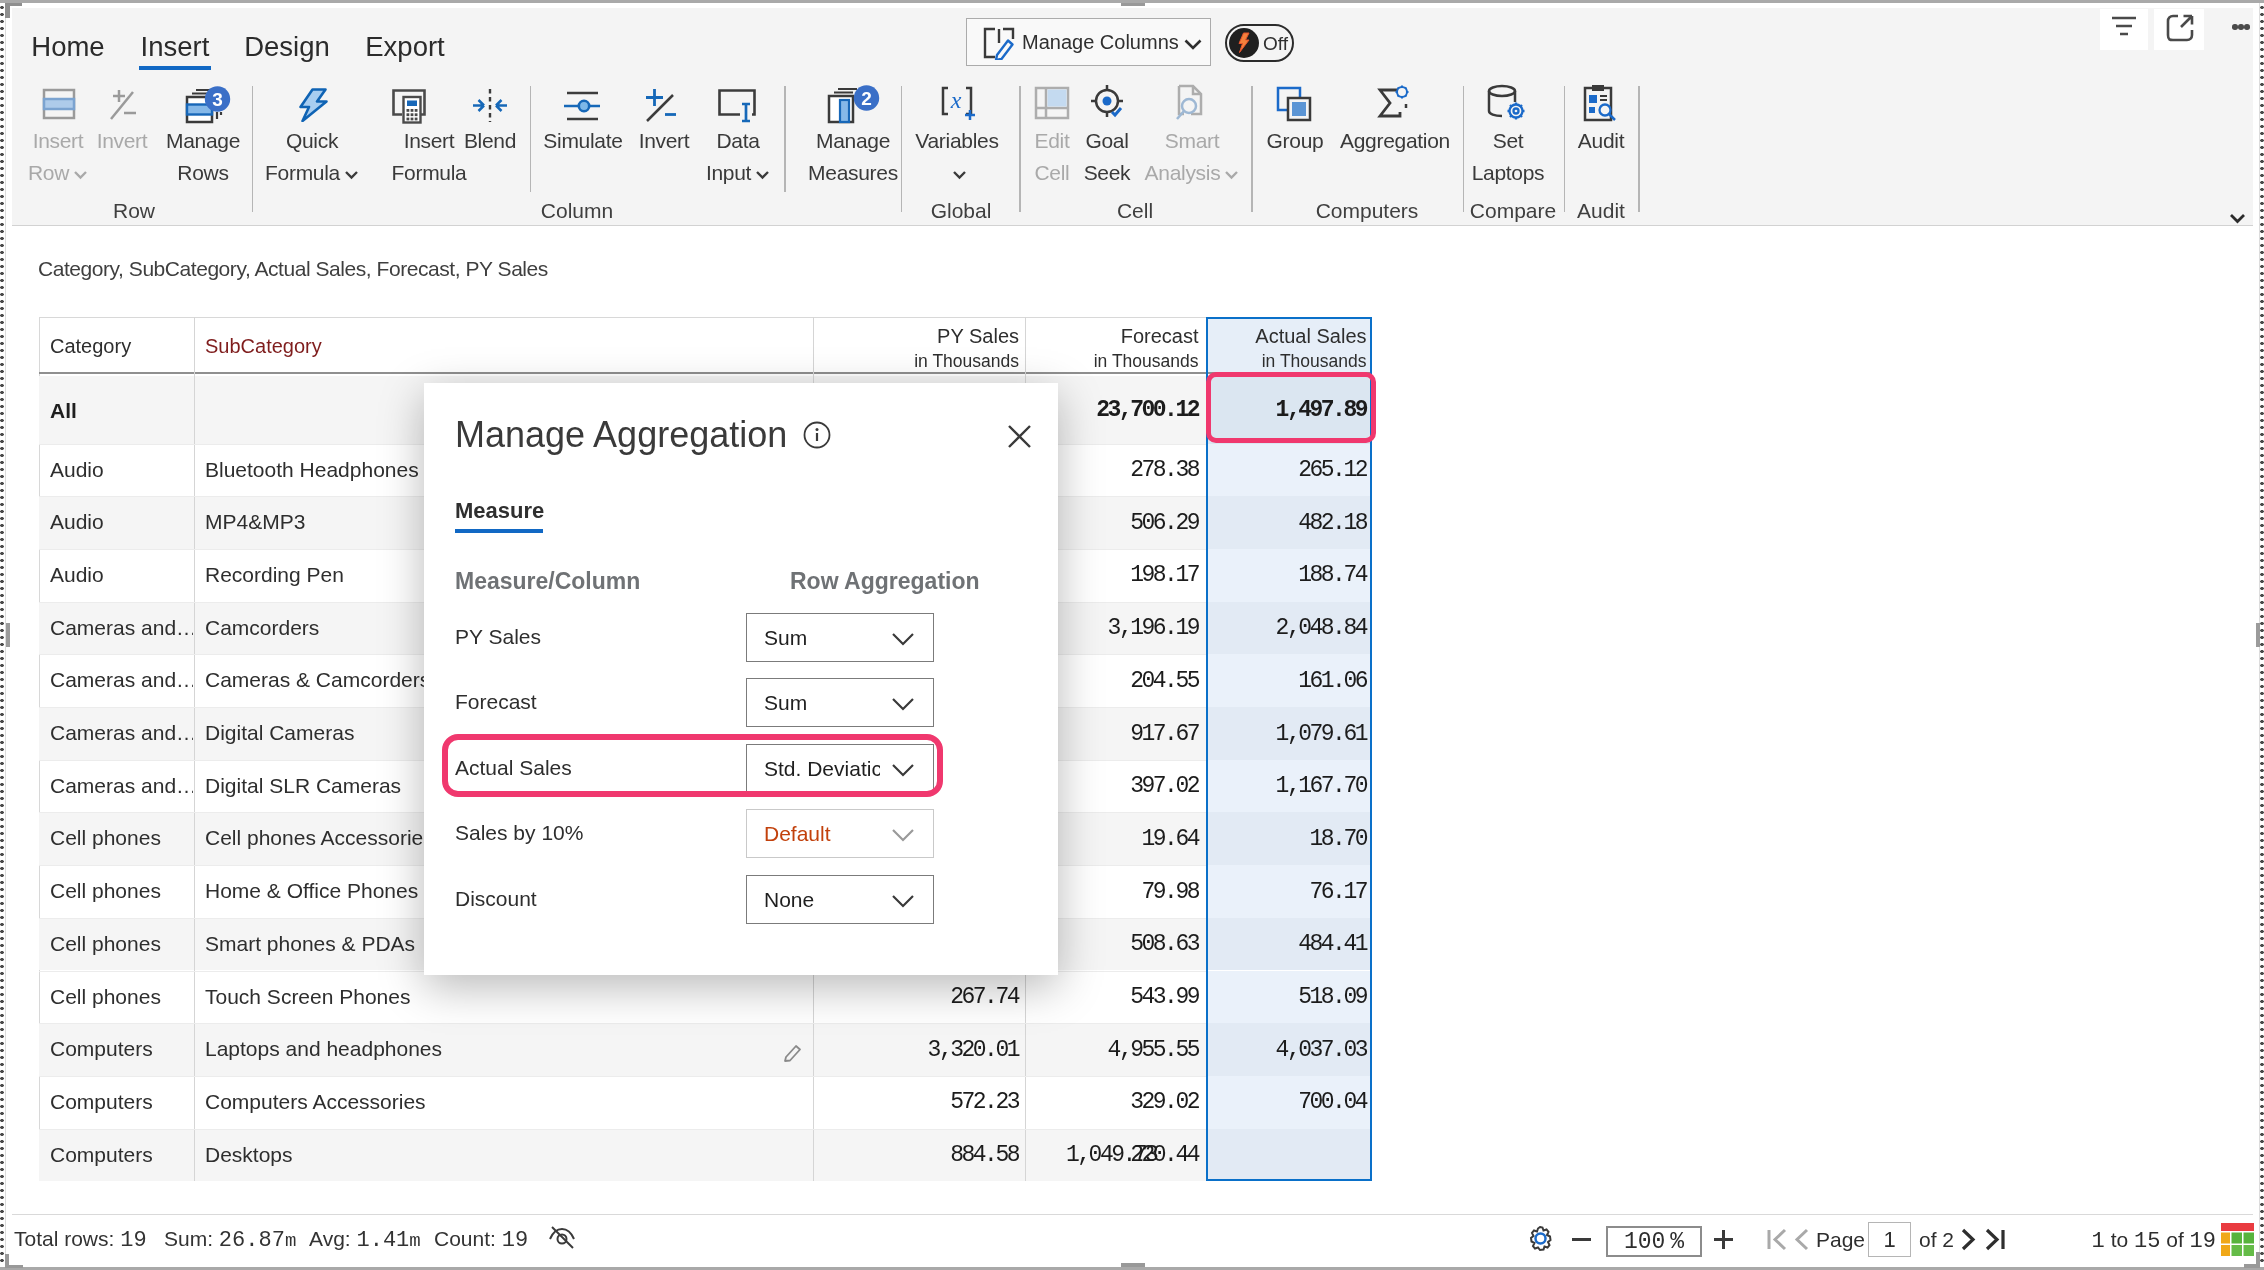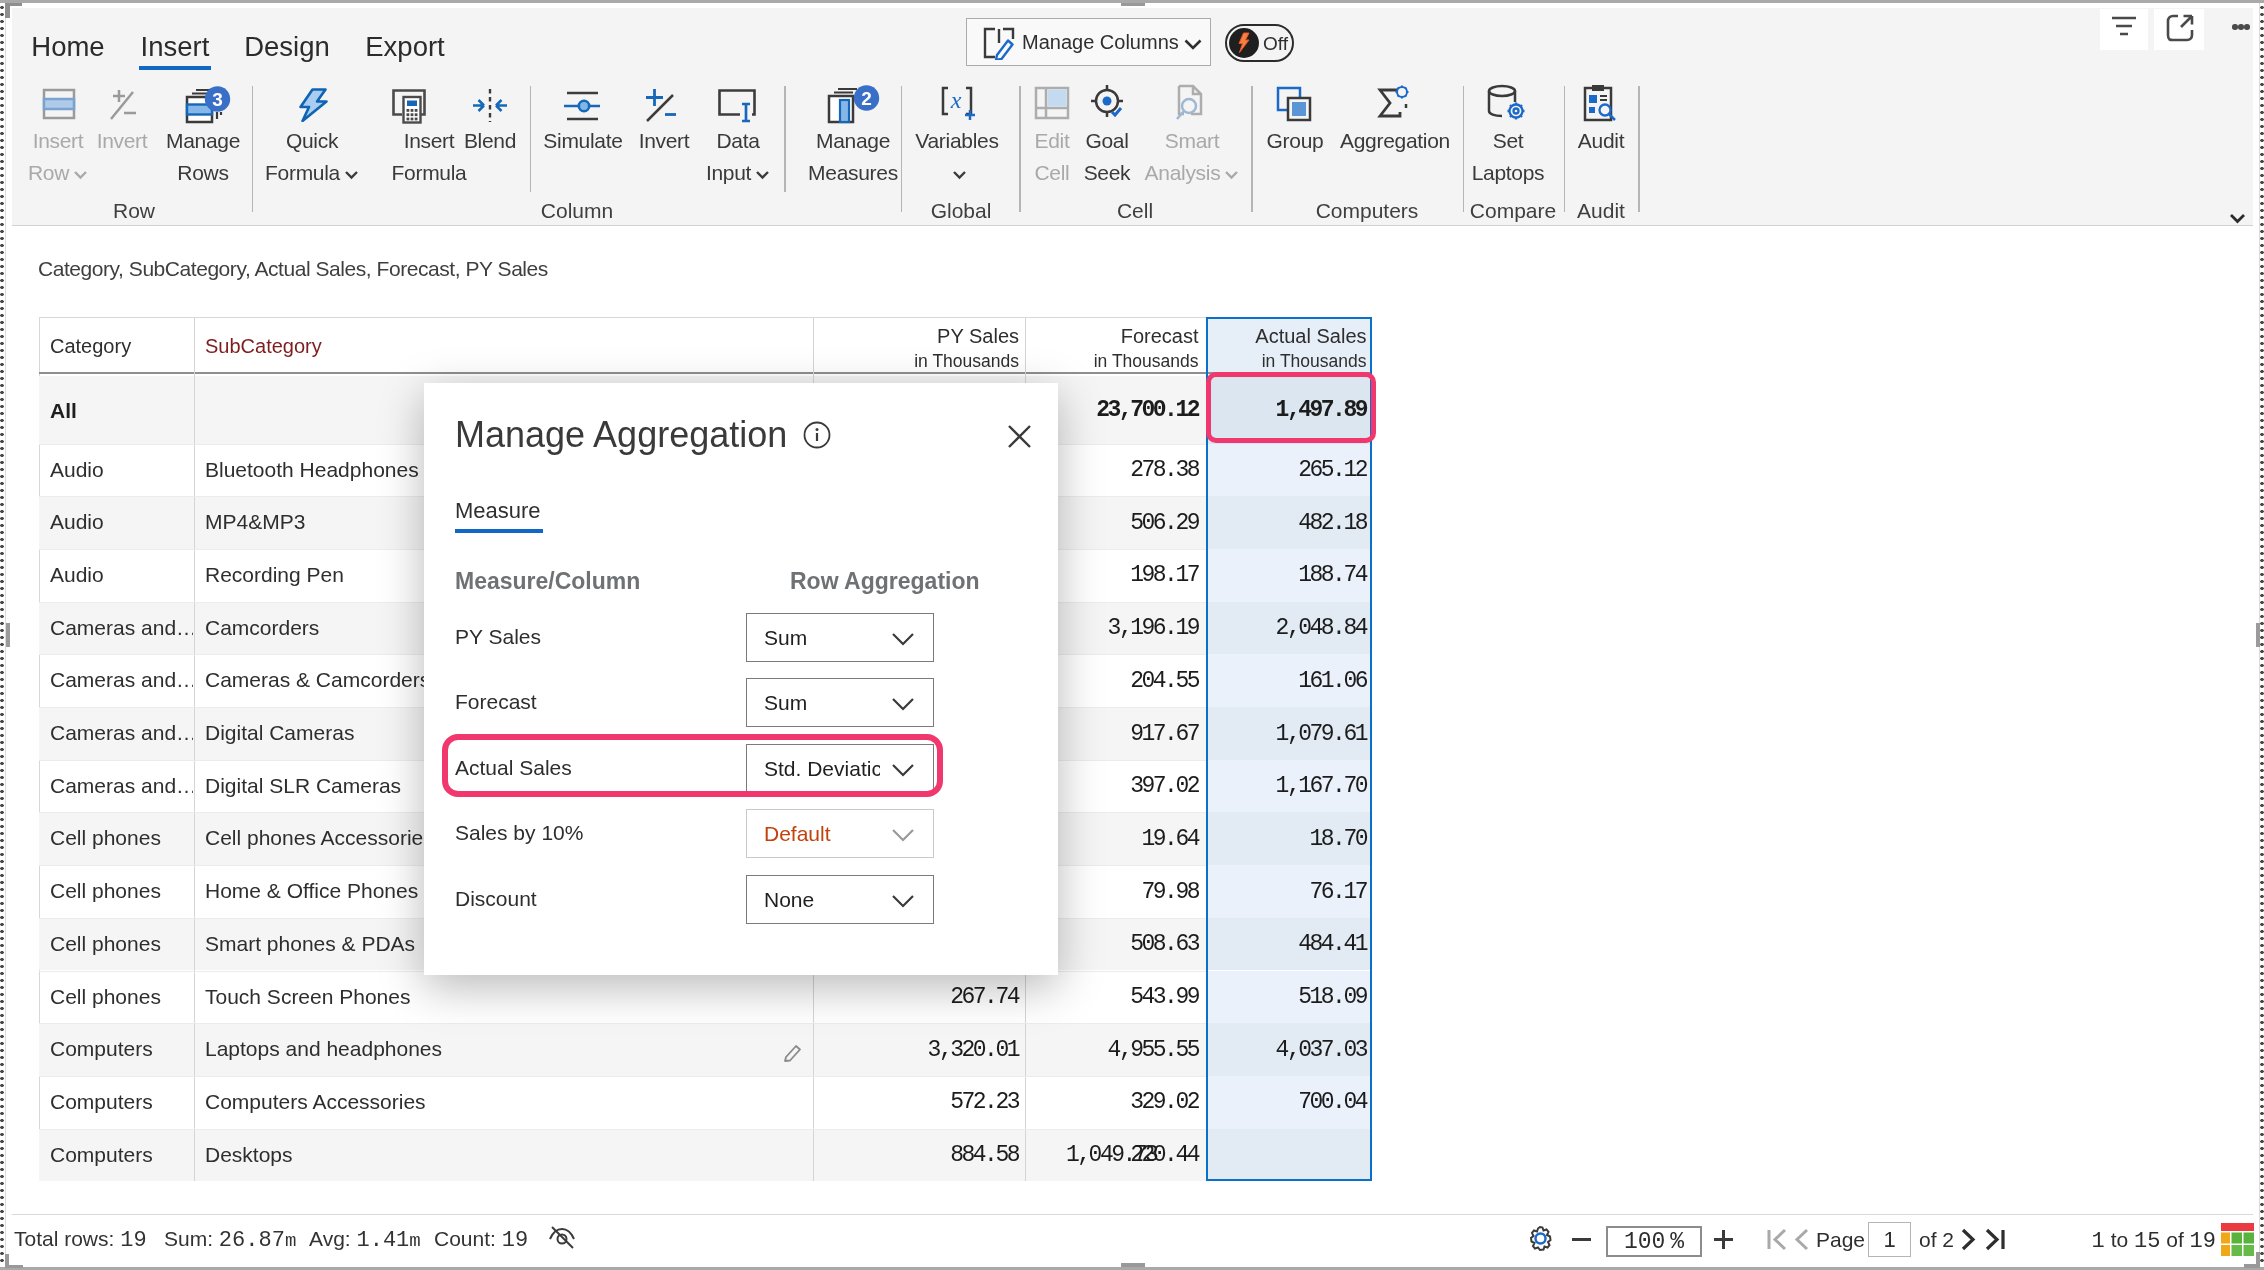--- a/index.html
+++ b/index.html
@@ -406,21 +406,21 @@
 <div class="abs" style="left:424px;top:383px;width:634px;height:592px;background:#fff;box-shadow:0 12px 42px rgba(0,0,0,0.28);"></div>
 <div class="abs" style="left:455px;top:414px;font-size:36px;color:#3a3a3a">Manage Aggregation</div>
 <svg class="abs" style="left:803px;top:421px" width="28" height="28" viewBox="0 0 28 28">
 <circle cx="14" cy="14" r="12.5" fill="none" stroke="#3a3a3a" stroke-width="1.8"></circle>
 <path d="M14 12 V20" stroke="#3a3a3a" stroke-width="2.2"></path>
 <circle cx="14" cy="8.5" r="1.5" fill="#3a3a3a"></circle>
 </svg>
 <svg class="abs" style="left:1007px;top:424px" width="25" height="25" viewBox="0 0 25 25">
 <path d="M2 2 L23 23 M23 2 L2 23" stroke="#3a3a3a" stroke-width="2.4"></path>
 </svg>
-<div class="abs" style="left:455px;top:498px;font-size:22px;font-weight:normal;color:#2f2f2f">Measure</div>
+<div class="abs" style="left:455px;top:498px;font-size:22px;font-weight:bold;color:#2f2f2f">Measure</div>
 <div class="abs" style="left:455px;top:529px;width:88px;height:4px;background:#1168c4"></div>
 <div class="abs" style="left:455px;top:568px;font-size:23px;font-weight:bold;color:#6f7275">Measure/Column</div>
 <div class="abs" style="left:790px;top:568px;font-size:23px;font-weight:bold;color:#6f7275">Row Aggregation</div>
 <div class="abs" style="left:455px;top:625px;font-size:21px;color:#2e2e2e">PY Sales</div>
 <div class="abs" style="left:746px;top:613px;width:188px;height:49px;border:1px solid #7b7b7b;background:#fff"></div>
 <div class="abs" style="left:764px;top:626px;width:116px;overflow:hidden;white-space:nowrap;font-size:21px;color:#1f1f1f">Sum</div>
 <svg class="abs" style="left:890px;top:632px" width="26" height="15" viewBox="0 0 26 15">
     <path d="M3 2 L13 12 L23 2" fill="none" stroke="#3a3a3a" stroke-width="2.2"></path>
   </svg>
 <div class="abs" style="left:455px;top:690px;font-size:21px;color:#2e2e2e">Forecast</div>

